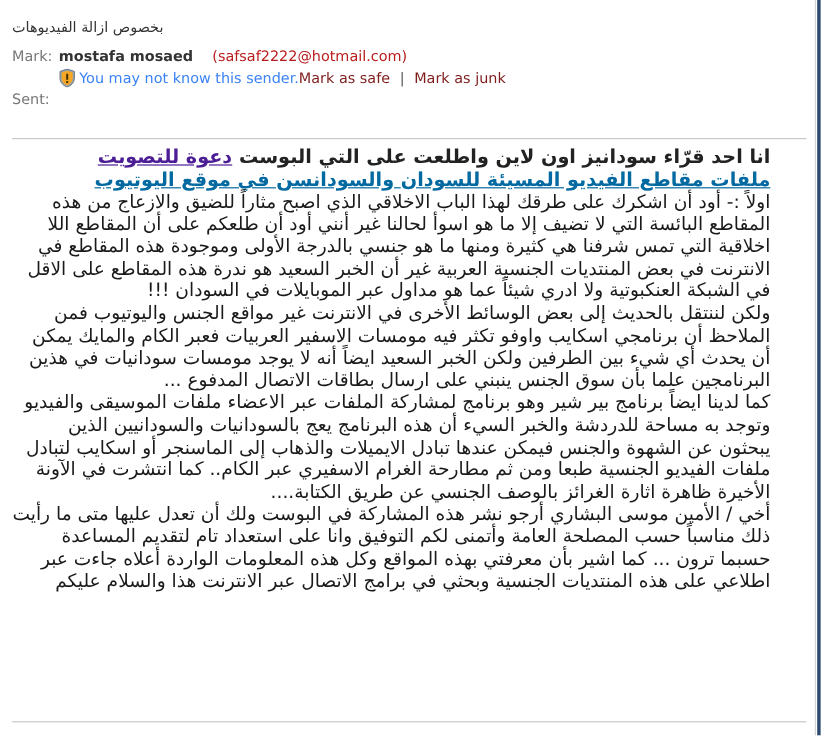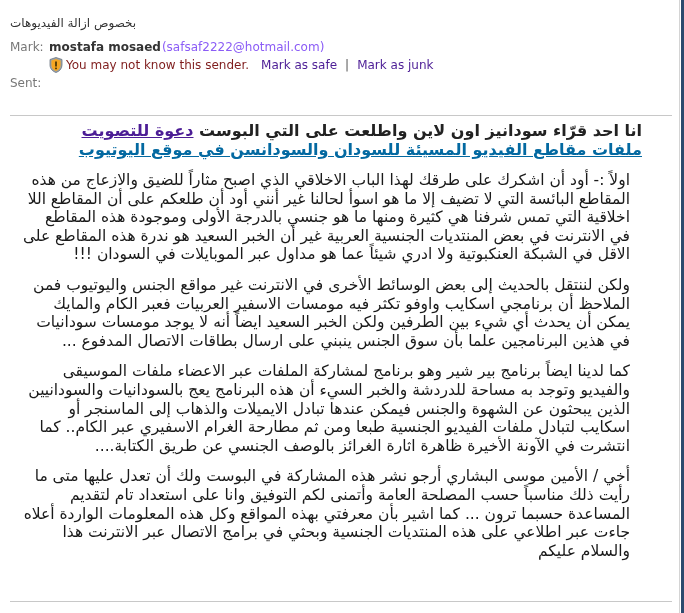--- a/index.html
+++ b/index.html
@@ -10,37 +10,37 @@
   .frame-right-light { position:absolute; top:0; right:4px; width:1px; height:613px; background:#d4d4d4; }
   .frame-right-dark { position:absolute; top:0; right:0; width:3px; height:613px; background:#2b4a6e; }
   .header { position:absolute; left:10px; top:8px; width:640px; }
   .subject {
     font-size:12px; color:#333333; height:30px; line-height:30px; direction:rtl; text-align:left;
     width:max-content; font-family:"DejaVu Sans", sans-serif;
   }
   .hrow { font-size:12px; color:#333; height:18px; line-height:18px; display:flex; white-space:nowrap; }
   .hlabel { color:#777; width:39px; flex:none; }
   .from-name { font-weight:bold; color:#333; }
-  .from-email { color:#8b5cf6; margin-left:1px; }
+  .from-email { color:#b91c1c; margin-left:16px; }
   .warn-row { padding-left:39px; display:flex; align-items:center; }
   .shield { width:14px; height:16px; margin-right:3px; display:inline-block; }
-  .warn-text { color:#7f1d1d; margin-right:12px; }
-  .link { color:#4c1d95; cursor:pointer; }
+  .warn-text { color:#3b82f6; }
+  .link { color:#7f1d1d; cursor:pointer; }
   .sep { color:#555; margin:0 8px; }
   .rule { position:absolute; left:10px; width:662px; height:1px; background:#c8c8c8; }
   .rule.top { top:115px; }
   .rule.bottom { top:601px; }
   .body {
     position:absolute; left:10px; top:121px; width:632px; direction:rtl; text-align:right;
     color:#1a1a1a;
   }
   .intro { font-size:16px; font-weight:bold; line-height:19px; color:#222; }
   .red-dark { color:#4c1d95; text-decoration:underline; }
   .red-light { color:#0369a1; text-decoration:underline; }
-  .para { font-size:15.5px; line-height:18.6px; margin:12px; }
+  .para { font-size:15.5px; line-height:18.6px; margin:0; }
 </style>
 </head>
 <body>
 
 <div class="frame-right-light"></div>
 <div class="frame-right-dark"></div>
 
 <div class="header">
   <div class="subject">بخصوص ازالة الفيديوهات</div>
   <div class="hrow">

